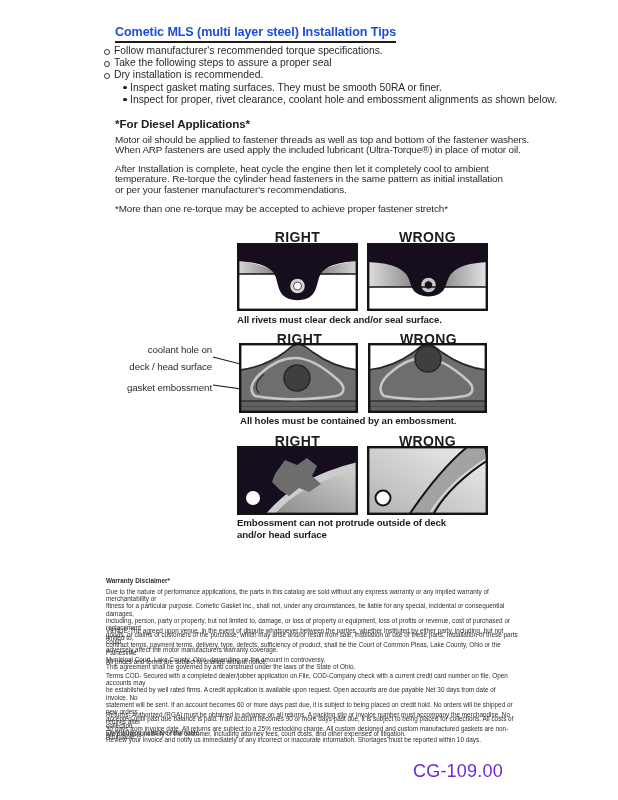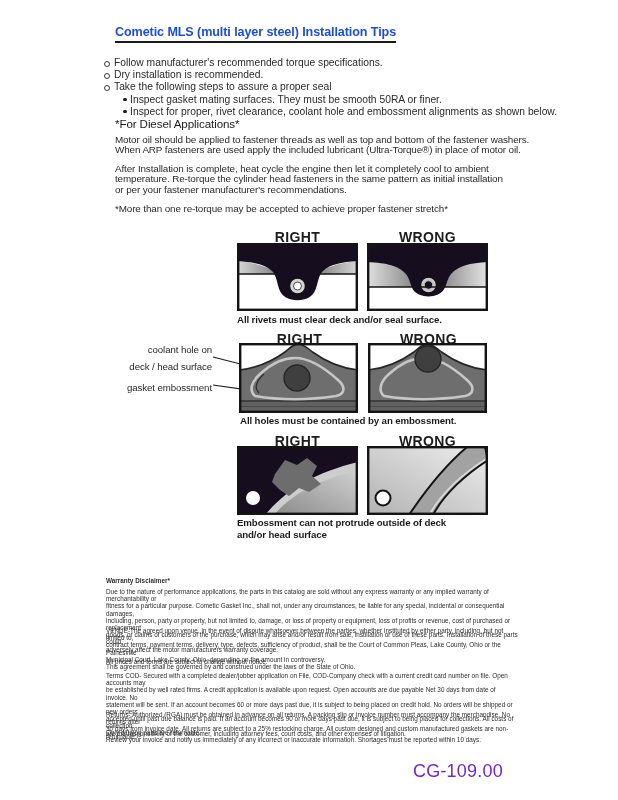--- a/index.html
+++ b/index.html
@@ -9,51 +9,51 @@
   .ml{white-space:pre-line;}
   .title{font-size:12.6px;font-weight:bold;letter-spacing:-0.1px;color:#1d4ed8;
          border-bottom:2px solid #1a1a1a;padding-bottom:2px;display:inline-block;}
   .tips{font-size:10.3px;line-height:12.2px;color:#2a2a2a;}
   .trow{display:flex;align-items:flex-start;}
   .mk-circle{width:4px;height:4px;border:1px solid #3a3a3a;border-radius:50%;
              margin:3.6px 4px 0 0;flex:none;background:#fff;}
   .mk-dot{width:3.6px;height:3.6px;background:#1a1a1a;border-radius:50%;
           margin:4px 3.5px 0 0;flex:none;}
   .sub{margin-left:19px;}
-  .h2{font-size:11.6px;font-weight:normal;color:#1c1c1c;letter-spacing:-0.1px;}
+  .h2{font-size:11.6px;font-weight:bold;color:#1c1c1c;letter-spacing:-0.1px;}
   .para{font-size:9.9px;line-height:10.4px;letter-spacing:-0.12px;color:#2a2a2a;}
   .figlabel{font-size:14px;font-weight:bold;text-align:center;letter-spacing:0.4px;color:#1c1c1c;width:121px;}
   .caption{font-size:9.7px;font-weight:bold;letter-spacing:-0.12px;color:#1c1c1c;line-height:11.5px;}
   .sidelabel{font-size:9.7px;line-height:17px;text-align:right;color:#2a2a2a;letter-spacing:-0.1px;}
   .fineprint{font-size:6.35px;line-height:7.2px;letter-spacing:0.02px;color:#2e2e2e;width:412px;}
   .fp-head{font-weight:bold;}
   .code{font-size:18px;color:#6d28d9;letter-spacing:0.2px;}
   svg.box{display:block;}
 </style>
 </head>
 <body>
 
 <div class="page">
 
   <div class="abs" style="left:115px;top:22px;">
     <span class="title">Cometic MLS (multi layer steel) Installation Tips</span>
   </div>
 
-  <div class="abs tips" style="left:104px;top:45px;width:470px;margin-top:12px;">
+  <div class="abs tips" style="left:104px;top:45px;width:470px;">
     <div class="trow">
       <span class="mk-circle"></span>
       <span>Follow manufacturer's recommended torque specifications.</span>
     </div>
     <div class="trow">
       <span class="mk-circle"></span>
-      <span>Dry installation is recommended.</span>
+      <span>Take the following steps to assure a proper seal</span>
     </div>
     <div class="trow">
       <span class="mk-circle"></span>
-      <span>Take the following steps to assure a proper seal</span>
+      <span>Dry installation is recommended.</span>
     </div>
     <div class="trow sub">
       <span class="mk-dot"></span>
       <span>Inspect gasket mating surfaces. They must be smooth 50RA or finer.</span>
     </div>
     <div class="trow sub">
       <span class="mk-dot"></span>
       <span>Inspect for proper, rivet clearance, coolant hole and embossment alignments as shown below.</span>
     </div>
   </div>

